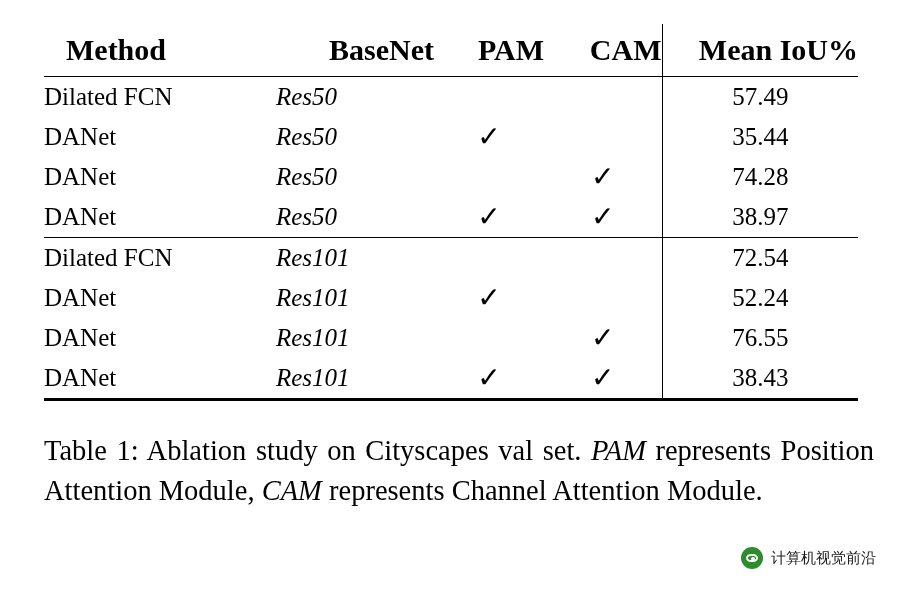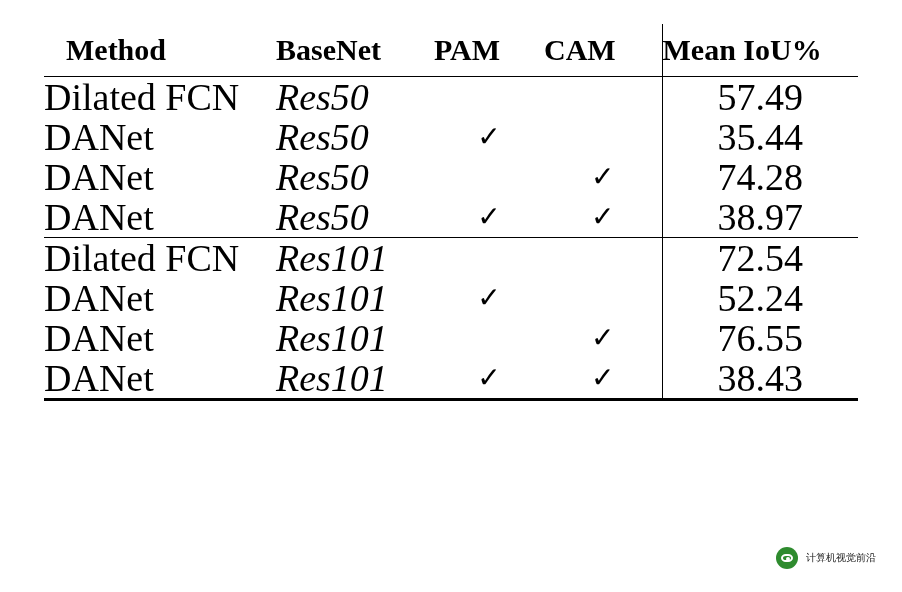--- a/index.html
+++ b/index.html
@@ -35,29 +35,29 @@
     border-top: 1.6px solid #000;
   }
   .rule-bot td {
     border-top: 3px solid #000;
   }
   .hdr th {
     font-weight: bold;
     font-size: 30px;
     height: 52px;
     line-height: 52px;
-    text-align: left;
+    text-align: right;
     white-space: nowrap;
   }
   .hdr th.method-h {
     text-align: left;
     padding-left: 22px;
   }
   tbody td {
-    font-size: 38px;
+    font-size: 25px;
     height: 40px;
     line-height: 40px;
     text-align: center;
     white-space: nowrap;
   }
   td.method {
     text-align: left;
     padding-left: 22px;
   }
   td.basenet {
@@ -85,21 +85,21 @@
   }
   .watermark {
     position: absolute;
     right: 26px;
     bottom: 12px;
     display: flex;
     align-items: center;
     gap: 8px;
     color: #1b1b1b;
     font-family: "DejaVu Sans", sans-serif;
-    font-size: 10px;
+    font-size: 15px;
   }
   .wm-logo {
     width: 22px;
     height: 22px;
     border-radius: 50%;
     background: #2e8b2e;
     position: relative;
     flex: 0 0 auto;
   }
   .wm-logo::before {
@@ -202,19 +202,22 @@
         <td class="check">✓</td>
         <td class="check">✓</td>
         <td class="vline">38.43</td>
       </tr>
       <tr class="rule-bot">
         <td colspan="5" style="height:0; line-height:0; font-size:0;"></td>
       </tr>
     </tbody>
   </table>
 
+  <div class="caption">
+    <span>Table 1:</span><span> Ablation study on Cityscapes val set. </span><span class="em">PAM</span><span> represents Position Attention Module, </span><span class="em">CAM</span><span> represents Channel Attention Module.</span>
+  </div>
 
   <div class="watermark">
     <span class="wm-logo"></span>
     <span>计算机视觉前沿</span>
   </div>
 
 </div>
 
 </body></html>

